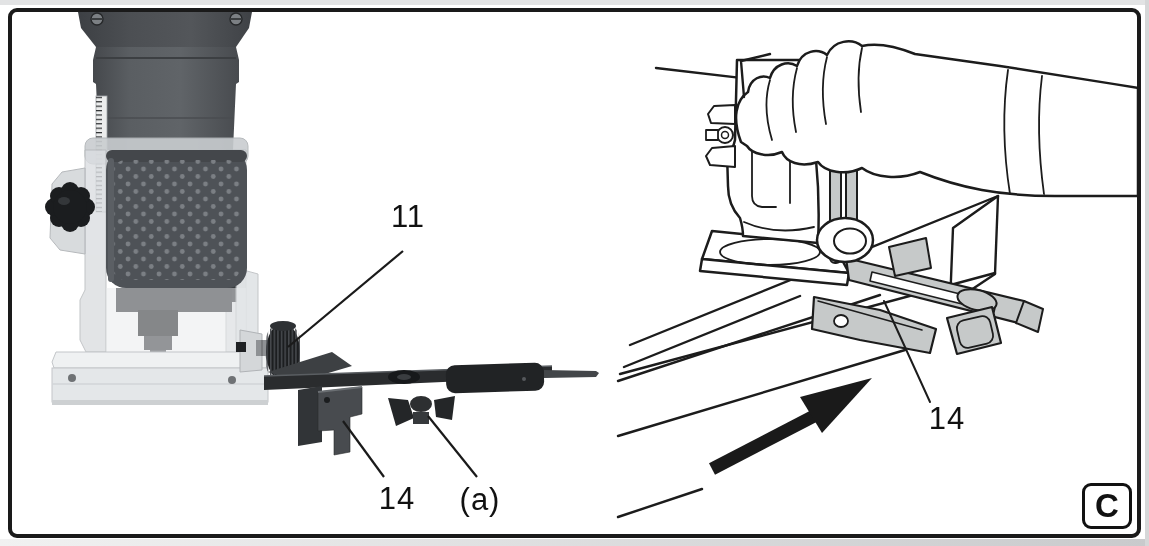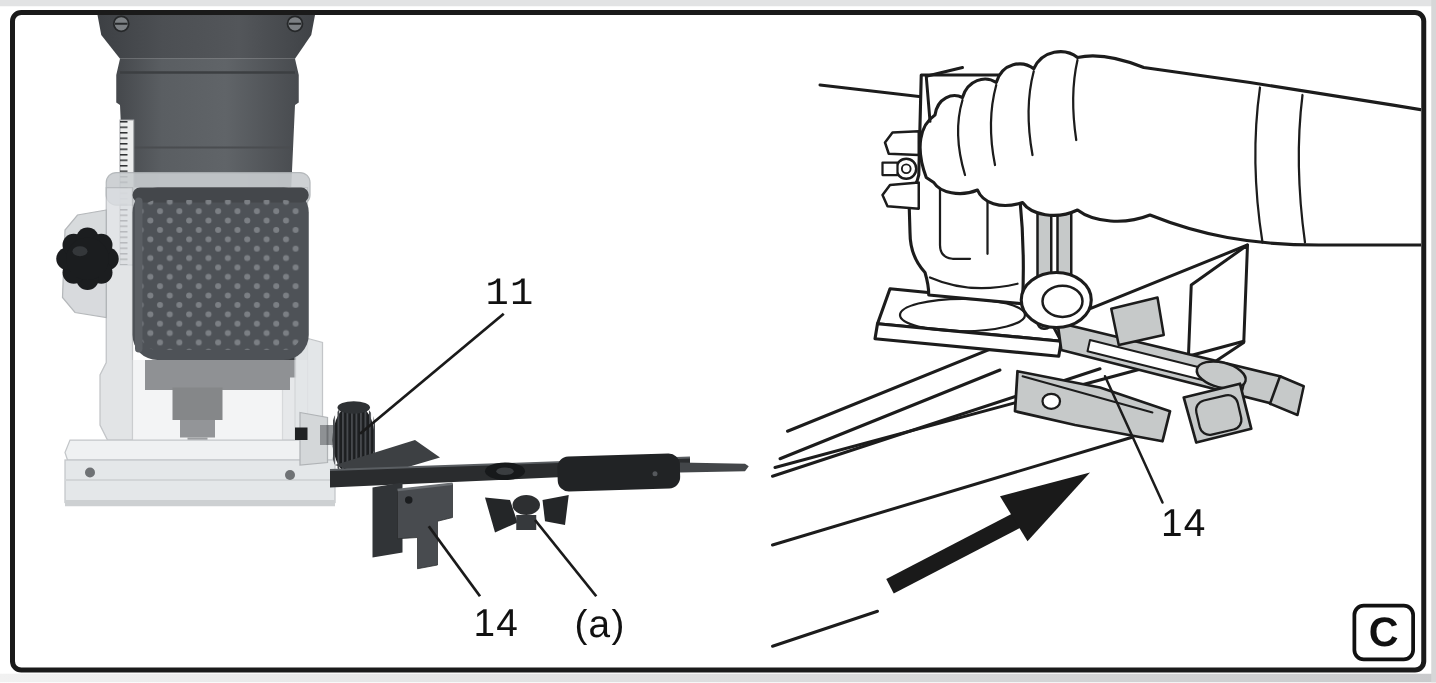--- a/index.html
+++ b/index.html
@@ -245,19 +245,19 @@
         <path d="M862,48 C857,70 858,92 861,112" stroke-width="1.8"></path>
         <path d="M1008,70 C1002,112 1004,156 1010,194" stroke-width="1.8"></path>
         <path d="M1042,76 C1037,116 1039,158 1044,194" stroke-width="1.8"></path>
       </g>
       <path d="M744,97 L741,61 L770,54" stroke-width="2.4"></path>
 
       <line x1="930" y1="402" x2="884" y2="301" stroke-width="2"></line>
     </g>
   </svg>
 
-  <div class="callout" style="left:396px;top:224px;font-family:Liberation Mono, monospace;">11</div>
+  <div class="callout" style="left:396px;top:204px;">11</div>
   <div class="callout" style="left:385px;top:486px;">14</div>
   <div class="callout" style="left:468px;top:487px;">(a)</div>
   <div class="callout" style="left:935px;top:406px;">14</div>
 
   <div class="badge">C</div>
 </div>
 
 </body></html>

